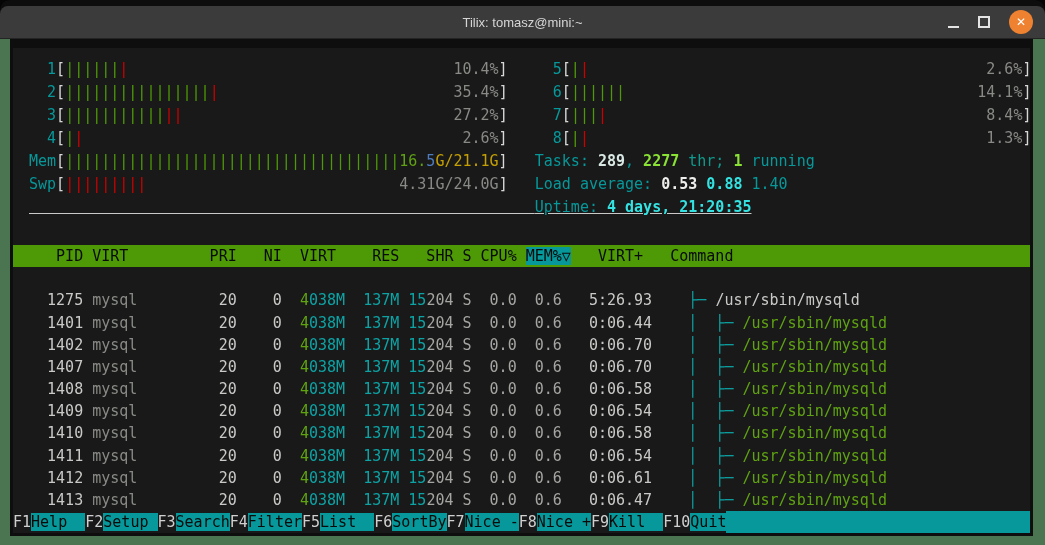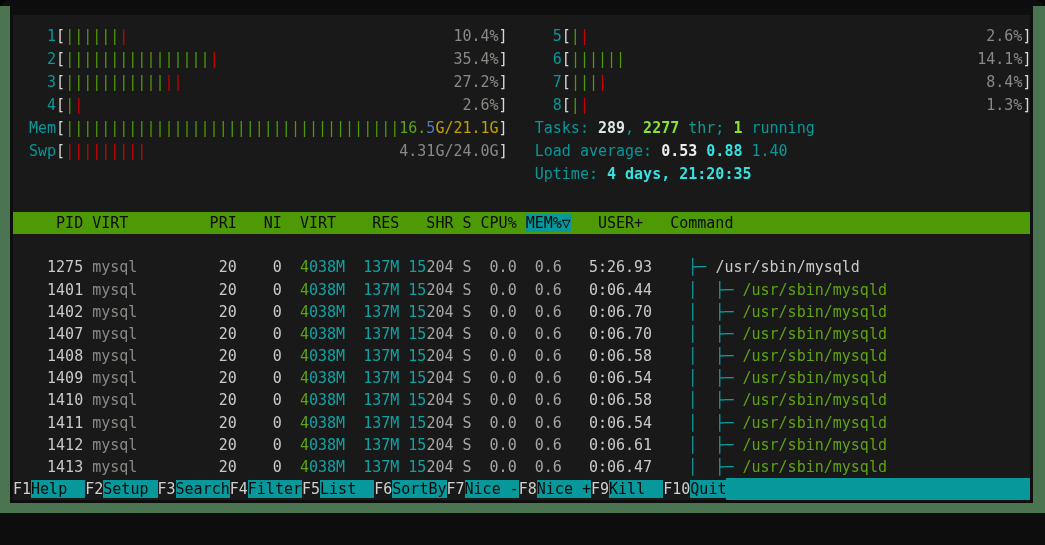--- a/index.html
+++ b/index.html
@@ -14,31 +14,39 @@
   .bodyframe{height:507px;background:#4a7550;padding:0 12px 10px 10px;box-sizing:border-box;}
   .inner{height:100%;box-sizing:border-box;border:3px solid #0e0e0e;border-top:9px solid #0e0e0e;background:#191919;position:relative;overflow:hidden;}
   .term{position:absolute;left:0;top:0;right:0;bottom:0;font:15px "DejaVu Sans Mono",monospace;color:#c9c9c7;}
   .tline{position:absolute;left:0;right:0;padding-left:16px;white-space:pre;line-height:23px;height:23px;}
   .fbar{position:absolute;left:0;right:0;top:463px;height:22px;display:flex;font:15px "DejaVu Sans Mono",monospace;line-height:22px;white-space:pre;}
 </style>
 </head>
 <body>
 
 <div class="window">
+  <div class="titlebar">
+    <div class="title">Tilix: tomasz@mini:~</div>
+    <div class="controls">
+      <span class="btn-min"></span>
+      <span class="btn-max"></span>
+      <span class="btn-close">✕</span>
+    </div>
+  </div>
   <div class="bodyframe">
     <div class="inner">
       <div class="term" id="term">
           <div class="tline" style="top: 10px;"><span><span style="color: rgb(6, 152, 154);">  1</span><span style="color: rgb(216, 216, 216);">[</span><span style="color: rgb(78, 154, 6);">||||||</span><span style="color: rgb(204, 0, 0);">|</span><span>                                    </span><span style="color: rgb(136, 138, 133);">10.4%</span><span style="color: rgb(216, 216, 216);">]</span></span><span>   </span><span><span style="color: rgb(6, 152, 154);">  5</span><span style="color: rgb(216, 216, 216);">[</span><span style="color: rgb(78, 154, 6);">|</span><span style="color: rgb(204, 0, 0);">|</span><span>                                            </span><span style="color: rgb(136, 138, 133);">2.6%</span><span style="color: rgb(216, 216, 216);">]</span></span></div>
           <div class="tline" style="top: 33px;"><span><span style="color: rgb(6, 152, 154);">  2</span><span style="color: rgb(216, 216, 216);">[</span><span style="color: rgb(78, 154, 6);">||||||||||||||||</span><span style="color: rgb(204, 0, 0);">|</span><span>                          </span><span style="color: rgb(136, 138, 133);">35.4%</span><span style="color: rgb(216, 216, 216);">]</span></span><span>   </span><span><span style="color: rgb(6, 152, 154);">  6</span><span style="color: rgb(216, 216, 216);">[</span><span style="color: rgb(78, 154, 6);">||||||</span><span>                                       </span><span style="color: rgb(136, 138, 133);">14.1%</span><span style="color: rgb(216, 216, 216);">]</span></span></div>
           <div class="tline" style="top: 56px;"><span><span style="color: rgb(6, 152, 154);">  3</span><span style="color: rgb(216, 216, 216);">[</span><span style="color: rgb(78, 154, 6);">|||||||||||</span><span style="color: rgb(204, 0, 0);">||</span><span>                              </span><span style="color: rgb(136, 138, 133);">27.2%</span><span style="color: rgb(216, 216, 216);">]</span></span><span>   </span><span><span style="color: rgb(6, 152, 154);">  7</span><span style="color: rgb(216, 216, 216);">[</span><span style="color: rgb(78, 154, 6);">|||</span><span style="color: rgb(204, 0, 0);">|</span><span>                                          </span><span style="color: rgb(136, 138, 133);">8.4%</span><span style="color: rgb(216, 216, 216);">]</span></span></div>
           <div class="tline" style="top: 79px;"><span><span style="color: rgb(6, 152, 154);">  4</span><span style="color: rgb(216, 216, 216);">[</span><span style="color: rgb(78, 154, 6);">|</span><span style="color: rgb(204, 0, 0);">|</span><span>                                          </span><span style="color: rgb(136, 138, 133);">2.6%</span><span style="color: rgb(216, 216, 216);">]</span></span><span>   </span><span><span style="color: rgb(6, 152, 154);">  8</span><span style="color: rgb(216, 216, 216);">[</span><span style="color: rgb(78, 154, 6);">|</span><span style="color: rgb(204, 0, 0);">|</span><span>                                            </span><span style="color: rgb(136, 138, 133);">1.3%</span><span style="color: rgb(216, 216, 216);">]</span></span></div>
           <div class="tline" style="top: 102px;"><span><span style="color: rgb(6, 152, 154);">Mem</span><span style="color: rgb(216, 216, 216);">[</span><span style="color: rgb(78, 154, 6);">|||||||||||||||||||||||||||||||||||||</span><span style="color: rgb(95, 163, 18);">16.</span><span style="color: rgb(78, 124, 191);">5</span><span style="color: rgb(196, 160, 0);">G/21.1G</span><span style="color: rgb(216, 216, 216);">]</span></span><span>   </span><span><span style="color: rgb(6, 152, 154);">Tasks: </span><span style="color: rgb(217, 232, 228); font-weight: bold;">289</span><span style="color: rgb(6, 152, 154);">, </span><span style="color: rgb(138, 226, 52); font-weight: bold;">2277</span><span style="color: rgb(15, 155, 142);"> thr; </span><span style="color: rgb(138, 226, 52); font-weight: bold;">1</span><span style="color: rgb(6, 152, 154);"> running</span></span></div>
           <div class="tline" style="top: 125px;"><span><span style="color: rgb(6, 152, 154);">Swp</span><span style="color: rgb(216, 216, 216);">[</span><span style="color: rgb(204, 0, 0);">|||||||||</span><span>                            </span><span style="color: rgb(136, 138, 133);">4.31G/24.0G</span><span style="color: rgb(216, 216, 216);">]</span></span><span>   </span><span><span style="color: rgb(6, 152, 154);">Load average: </span><span style="color: rgb(238, 238, 236); font-weight: bold;">0.53</span><span> </span><span style="color: rgb(52, 226, 226); font-weight: bold;">0.88</span><span> </span><span style="color: rgb(6, 152, 154);">1.40</span></span></div>
-          <div class="tline" style="top: 148px;"><span>                                                        </span><span><span style="color: rgb(6, 152, 154);">Uptime: </span><span style="color: rgb(52, 226, 226); font-weight: bold;">4 days, 21:20:35</span></span></div>
-          <div class="tline" style="top: 197px; background: rgb(78, 154, 6); height: 22px; line-height: 22px;"><span style="color: rgb(10, 10, 10);">   PID VIRT         PRI   NI  VIRT    RES   SHR S CPU% </span><span style="color: rgb(10, 10, 10); background: rgb(6, 152, 154);">MEM%▽</span><span style="color: rgb(10, 10, 10);">   USER+   Command</span></div>
+          <div class="tline" style="top: 148px; text-decoration: underline;"><span>                                                        </span><span><span style="color: rgb(6, 152, 154);">Uptime: </span><span style="color: rgb(52, 226, 226); font-weight: bold;">4 days, 21:20:35</span></span></div>
+          <div class="tline" style="top: 197px; background: rgb(78, 154, 6); height: 22px; line-height: 22px;"><span style="color: rgb(10, 10, 10);">   PID VIRT         PRI   NI  VIRT    RES   SHR S CPU% </span><span style="color: rgb(10, 10, 10); background: rgb(6, 152, 154);">MEM%▽</span><span style="color: rgb(10, 10, 10);">   VIRT+   Command</span></div>
           <div class="tline" style="top: 241px; height: 23px; line-height: 23px;"><span style="color: rgb(201, 201, 199);">  1275 </span><span style="color: rgb(136, 138, 133);">mysql        </span><span style="color: rgb(201, 201, 199);"> 20    0  </span><span style="color: rgb(95, 163, 18);">4</span><span style="color: rgb(13, 163, 165);">038M</span><span>  </span><span style="color: rgb(13, 163, 165);">137M</span><span> </span><span style="color: rgb(13, 163, 165);">15</span><span style="color: rgb(165, 165, 162);">204</span><span style="color: rgb(165, 165, 162);"> S  0.0  0.6</span><span style="color: rgb(201, 201, 199);">   5:26.93</span><span>  </span><span style="color: rgb(13, 163, 165);">  ├─ </span><span style="color: rgb(201, 201, 199);">/usr/sbin/mysqld</span></div>
           <div class="tline" style="top: 264px; height: 22px; line-height: 22px;"><span style="color: rgb(201, 201, 199);">  1401 </span><span style="color: rgb(136, 138, 133);">mysql        </span><span style="color: rgb(201, 201, 199);"> 20    0  </span><span style="color: rgb(95, 163, 18);">4</span><span style="color: rgb(13, 163, 165);">038M</span><span>  </span><span style="color: rgb(13, 163, 165);">137M</span><span> </span><span style="color: rgb(13, 163, 165);">15</span><span style="color: rgb(165, 165, 162);">204</span><span style="color: rgb(165, 165, 162);"> S  0.0  0.6</span><span style="color: rgb(201, 201, 199);">   0:06.44</span><span>  </span><span style="color: rgb(13, 163, 165);">  │  ├─ </span><span style="color: rgb(95, 163, 18);">/usr/sbin/mysqld</span></div>
           <div class="tline" style="top: 286px; height: 22px; line-height: 22px;"><span style="color: rgb(201, 201, 199);">  1402 </span><span style="color: rgb(136, 138, 133);">mysql        </span><span style="color: rgb(201, 201, 199);"> 20    0  </span><span style="color: rgb(95, 163, 18);">4</span><span style="color: rgb(13, 163, 165);">038M</span><span>  </span><span style="color: rgb(13, 163, 165);">137M</span><span> </span><span style="color: rgb(13, 163, 165);">15</span><span style="color: rgb(165, 165, 162);">204</span><span style="color: rgb(165, 165, 162);"> S  0.0  0.6</span><span style="color: rgb(201, 201, 199);">   0:06.70</span><span>  </span><span style="color: rgb(13, 163, 165);">  │  ├─ </span><span style="color: rgb(95, 163, 18);">/usr/sbin/mysqld</span></div>
           <div class="tline" style="top: 308px; height: 22px; line-height: 22px;"><span style="color: rgb(201, 201, 199);">  1407 </span><span style="color: rgb(136, 138, 133);">mysql        </span><span style="color: rgb(201, 201, 199);"> 20    0  </span><span style="color: rgb(95, 163, 18);">4</span><span style="color: rgb(13, 163, 165);">038M</span><span>  </span><span style="color: rgb(13, 163, 165);">137M</span><span> </span><span style="color: rgb(13, 163, 165);">15</span><span style="color: rgb(165, 165, 162);">204</span><span style="color: rgb(165, 165, 162);"> S  0.0  0.6</span><span style="color: rgb(201, 201, 199);">   0:06.70</span><span>  </span><span style="color: rgb(13, 163, 165);">  │  ├─ </span><span style="color: rgb(95, 163, 18);">/usr/sbin/mysqld</span></div>
           <div class="tline" style="top: 330px; height: 22px; line-height: 22px;"><span style="color: rgb(201, 201, 199);">  1408 </span><span style="color: rgb(136, 138, 133);">mysql        </span><span style="color: rgb(201, 201, 199);"> 20    0  </span><span style="color: rgb(95, 163, 18);">4</span><span style="color: rgb(13, 163, 165);">038M</span><span>  </span><span style="color: rgb(13, 163, 165);">137M</span><span> </span><span style="color: rgb(13, 163, 165);">15</span><span style="color: rgb(165, 165, 162);">204</span><span style="color: rgb(165, 165, 162);"> S  0.0  0.6</span><span style="color: rgb(201, 201, 199);">   0:06.58</span><span>  </span><span style="color: rgb(13, 163, 165);">  │  ├─ </span><span style="color: rgb(95, 163, 18);">/usr/sbin/mysqld</span></div>
           <div class="tline" style="top: 352px; height: 22px; line-height: 22px;"><span style="color: rgb(201, 201, 199);">  1409 </span><span style="color: rgb(136, 138, 133);">mysql        </span><span style="color: rgb(201, 201, 199);"> 20    0  </span><span style="color: rgb(95, 163, 18);">4</span><span style="color: rgb(13, 163, 165);">038M</span><span>  </span><span style="color: rgb(13, 163, 165);">137M</span><span> </span><span style="color: rgb(13, 163, 165);">15</span><span style="color: rgb(165, 165, 162);">204</span><span style="color: rgb(165, 165, 162);"> S  0.0  0.6</span><span style="color: rgb(201, 201, 199);">   0:06.54</span><span>  </span><span style="color: rgb(13, 163, 165);">  │  ├─ </span><span style="color: rgb(95, 163, 18);">/usr/sbin/mysqld</span></div>
           <div class="tline" style="top: 374px; height: 23px; line-height: 23px;"><span style="color: rgb(201, 201, 199);">  1410 </span><span style="color: rgb(136, 138, 133);">mysql        </span><span style="color: rgb(201, 201, 199);"> 20    0  </span><span style="color: rgb(95, 163, 18);">4</span><span style="color: rgb(13, 163, 165);">038M</span><span>  </span><span style="color: rgb(13, 163, 165);">137M</span><span> </span><span style="color: rgb(13, 163, 165);">15</span><span style="color: rgb(165, 165, 162);">204</span><span style="color: rgb(165, 165, 162);"> S  0.0  0.6</span><span style="color: rgb(201, 201, 199);">   0:06.58</span><span>  </span><span style="color: rgb(13, 163, 165);">  │  ├─ </span><span style="color: rgb(95, 163, 18);">/usr/sbin/mysqld</span></div>
           <div class="tline" style="top: 397px; height: 22px; line-height: 22px;"><span style="color: rgb(201, 201, 199);">  1411 </span><span style="color: rgb(136, 138, 133);">mysql        </span><span style="color: rgb(201, 201, 199);"> 20    0  </span><span style="color: rgb(95, 163, 18);">4</span><span style="color: rgb(13, 163, 165);">038M</span><span>  </span><span style="color: rgb(13, 163, 165);">137M</span><span> </span><span style="color: rgb(13, 163, 165);">15</span><span style="color: rgb(165, 165, 162);">204</span><span style="color: rgb(165, 165, 162);"> S  0.0  0.6</span><span style="color: rgb(201, 201, 199);">   0:06.54</span><span>  </span><span style="color: rgb(13, 163, 165);">  │  ├─ </span><span style="color: rgb(95, 163, 18);">/usr/sbin/mysqld</span></div>
           <div class="tline" style="top: 419px; height: 22px; line-height: 22px;"><span style="color: rgb(201, 201, 199);">  1412 </span><span style="color: rgb(136, 138, 133);">mysql        </span><span style="color: rgb(201, 201, 199);"> 20    0  </span><span style="color: rgb(95, 163, 18);">4</span><span style="color: rgb(13, 163, 165);">038M</span><span>  </span><span style="color: rgb(13, 163, 165);">137M</span><span> </span><span style="color: rgb(13, 163, 165);">15</span><span style="color: rgb(165, 165, 162);">204</span><span style="color: rgb(165, 165, 162);"> S  0.0  0.6</span><span style="color: rgb(201, 201, 199);">   0:06.61</span><span>  </span><span style="color: rgb(13, 163, 165);">  │  ├─ </span><span style="color: rgb(95, 163, 18);">/usr/sbin/mysqld</span></div>
           <div class="tline" style="top: 441px; height: 22px; line-height: 22px;"><span style="color: rgb(201, 201, 199);">  1413 </span><span style="color: rgb(136, 138, 133);">mysql        </span><span style="color: rgb(201, 201, 199);"> 20    0  </span><span style="color: rgb(95, 163, 18);">4</span><span style="color: rgb(13, 163, 165);">038M</span><span>  </span><span style="color: rgb(13, 163, 165);">137M</span><span> </span><span style="color: rgb(13, 163, 165);">15</span><span style="color: rgb(165, 165, 162);">204</span><span style="color: rgb(165, 165, 162);"> S  0.0  0.6</span><span style="color: rgb(201, 201, 199);">   0:06.47</span><span>  </span><span style="color: rgb(13, 163, 165);">  │  ├─ </span><span style="color: rgb(95, 163, 18);">/usr/sbin/mysqld</span></div>

